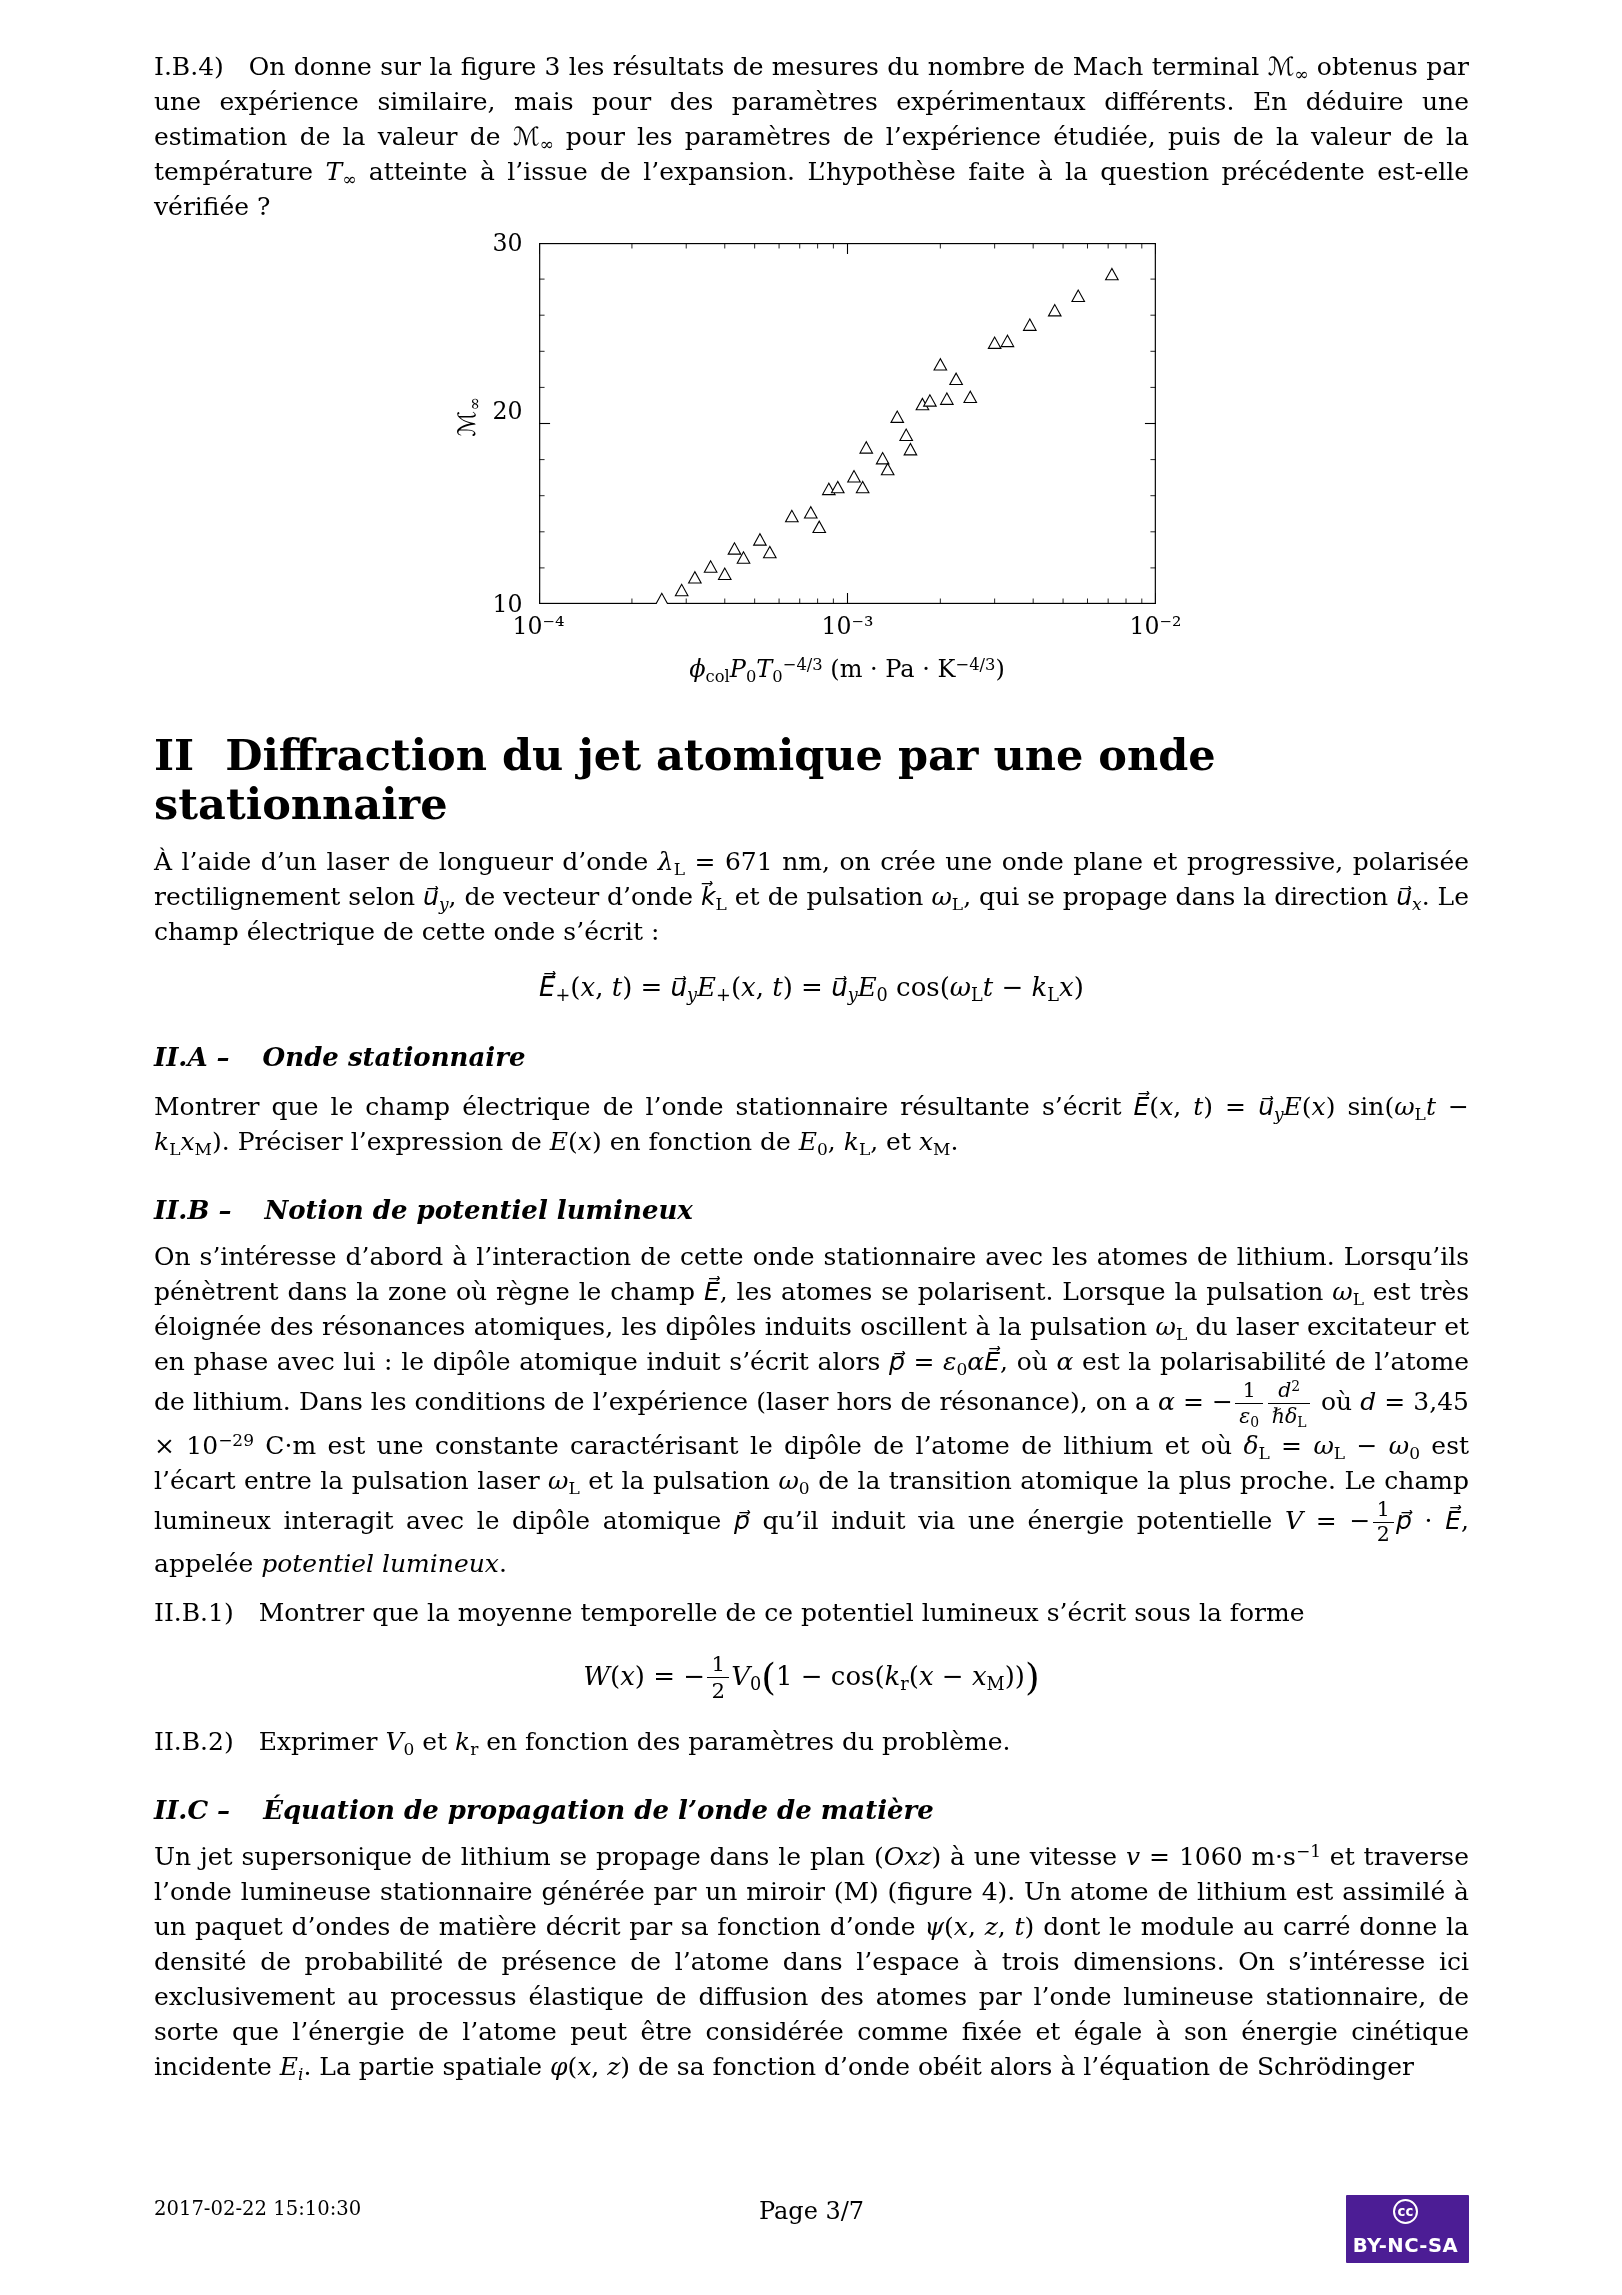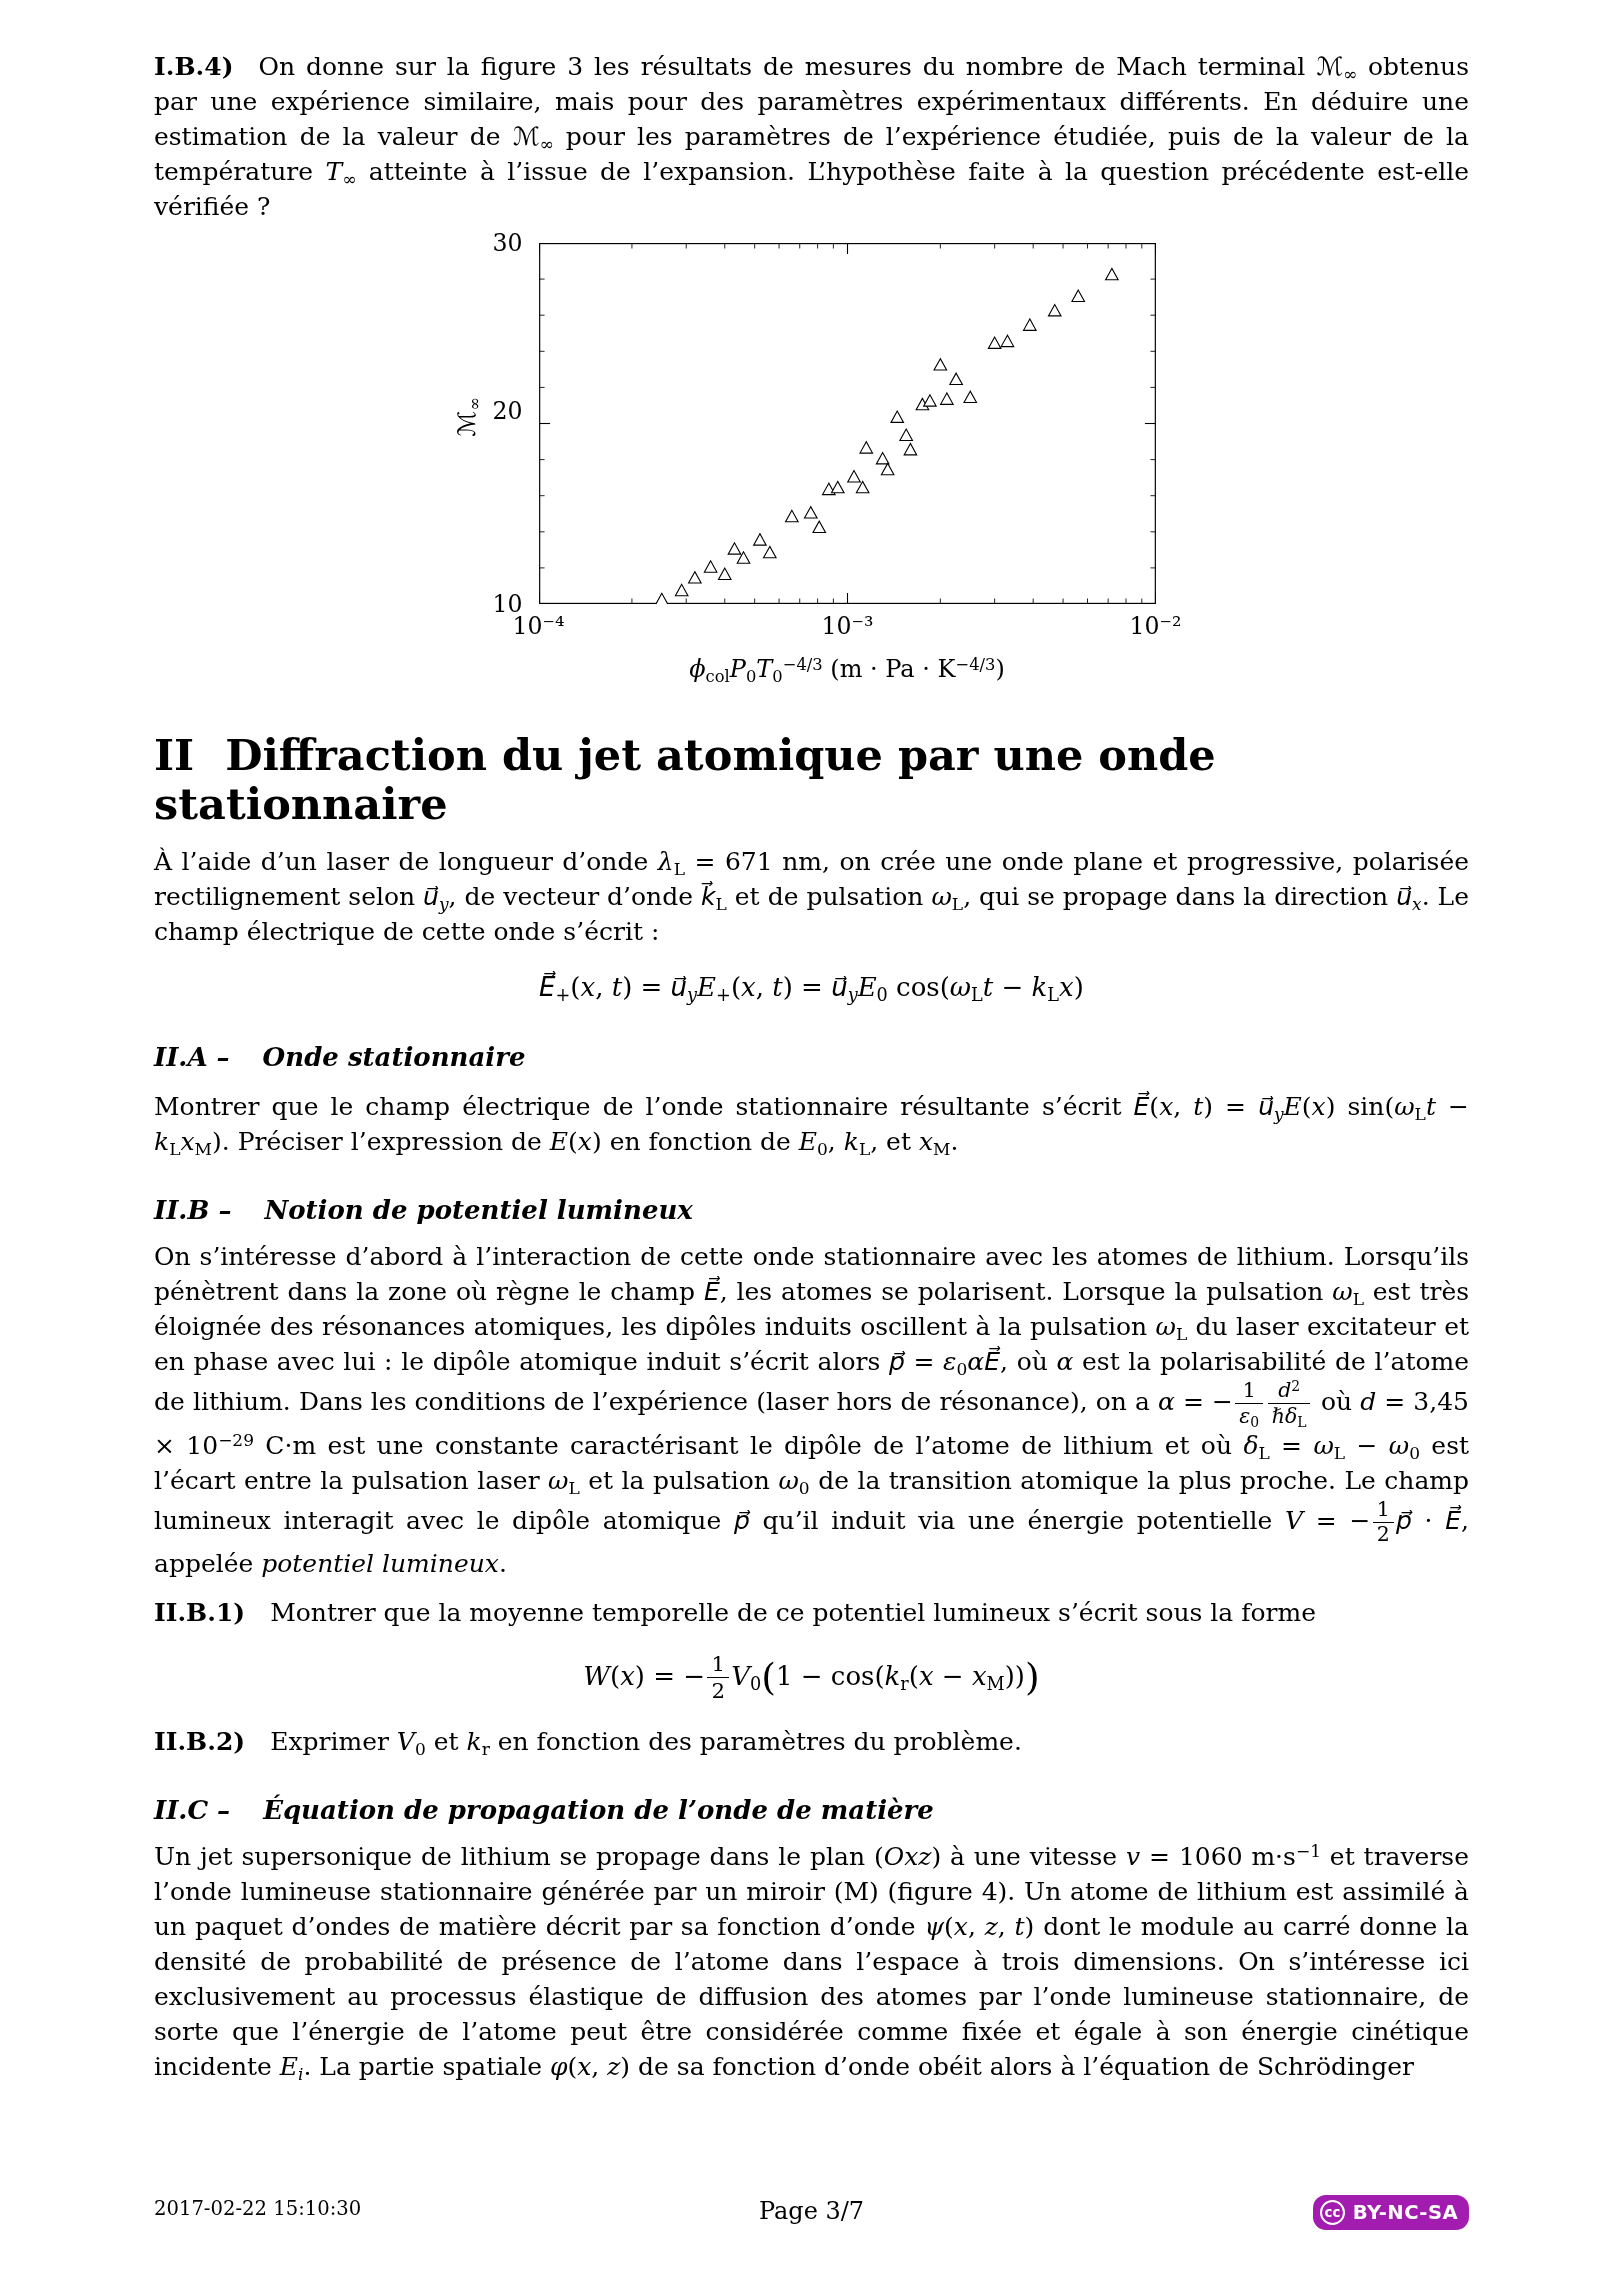--- a/index.html
+++ b/index.html
@@ -5,21 +5,21 @@
   * { margin:0; padding:0; box-sizing:border-box; }
   html,body { background:#ffffff; }
   body {
     width:1623px; height:2295px; position:relative; overflow:hidden;
     font-family:"DejaVu Serif","DejaVu Sans",serif;
     color:#000; font-size:25px; line-height:1.4;
   }
   .page { padding:49px 154px 0 154px; }
   p.just { text-align:justify; }
   .para { margin-top:14px; }
-  b { font-weight:bold; }
+  b { font-weight:normal; }
   i { font-style:italic; }
   sub { font-size:0.68em; vertical-align:-0.28em; line-height:0; }
   sup { font-size:0.68em; vertical-align:0.45em; line-height:0; }
 
   
   .frac { display:inline-block; vertical-align:middle; text-align:center; font-size:0.82em; line-height:1.12; margin:0 2.4px; }
   .frac .num { display:block; padding:0 3.9px 0.8px 3.9px; border-bottom:1.6px solid #000; }
   .frac .den { display:block; padding:0.8px 3.9px 0 3.9px; }
   .bigp { font-size:1.45em; vertical-align:-0.14em; }
 
@@ -45,22 +45,22 @@
 
   
   .eq { text-align:center; margin:20.4px 0; font-size:26px; }
 
   
   .footer { position:absolute; left:154px; right:154px; top:2195px; height:44px;
             display:flex; align-items:flex-start; }
   .footer .fl { flex:1; text-align:left; font-size:19.6px; }
   .footer .fc { flex:1; text-align:center; font-size:24px; }
   .footer .fr { flex:1; display:flex; justify-content:flex-end; }
-  .cc-badge { display:inline-flex; align-items:center; gap:7.9px; background:#a21caf; color:#fff;
-              border-radius:13px; padding:3.9px 11px 3.9px 7px; }
+  .cc-badge { display:inline-flex; align-items:center; gap:7.9px; background:#4c1d95; color:#fff;
+              border-radius:1px; padding:3.9px 11px 3.9px 7px;flex-direction:column; }
   .cc-circle { width:25px; height:25px; border:2.4px solid #fff; border-radius:50%;
                display:flex; align-items:center; justify-content:center;
                font-family:"DejaVu Sans",sans-serif; font-weight:bold; font-size:13.3px; line-height:1; }
   .cc-label { font-family:"DejaVu Sans",sans-serif; font-weight:bold; font-size:19.6px; letter-spacing:0.4px; }
 </style>
 </head>
 <body>
 
 <div class="page">
 

